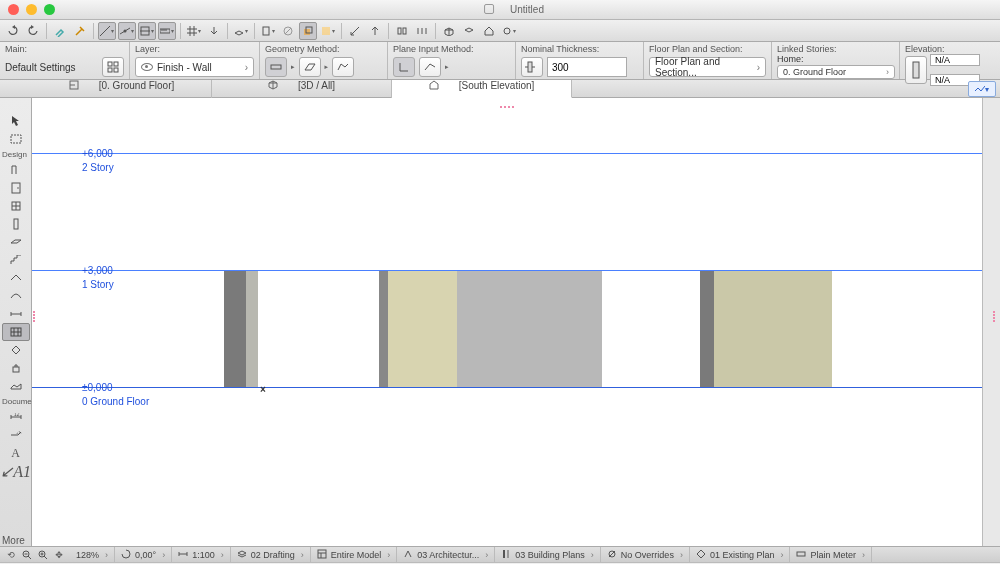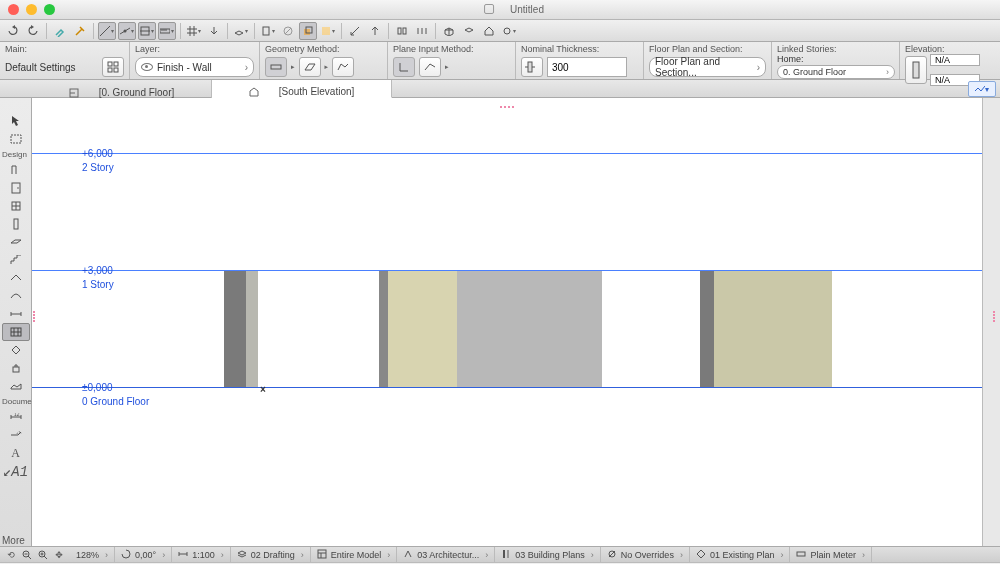--- a/index.html
+++ b/index.html
@@ -12,27 +12,27 @@
     .title-icon{width:10px;height:10px;border:1px solid #999;border-radius:2px;}
     .maintoolbar{height:22px;background:linear-gradient(#f0f0f0,#dcdcdc);border-bottom:1px solid #aaa;display:flex;align-items:center;padding:0 4px;gap:2px;}
     .tbtn{width:18px;height:18px;display:flex;align-items:center;justify-content:center;border:1px solid transparent;border-radius:2px;color:#444;}
     .tbtn.sel{background:#c8c8cc;border-color:#999;}
     .tsep{width:1px;height:16px;background:#bbb;margin:0 2px;}
     .drop::after{content:"▾";font-size:6px;margin-left:1px;color:#666;}
     .infobox{height:38px;background:linear-gradient(#ececec,#dedede);border-bottom:1px solid #aaa;display:flex;}
     .infocell{border-right:1px solid #bbb;padding:2px 5px;display:flex;flex-direction:column;justify-content:space-between;}
     .infolabel{font-size:9px;color:#555;}
     .infobody{display:flex;align-items:center;gap:4px;height:20px;}
-    .dropdown{height:20px;background:#fff;border:1px solid #aaa;border-radius:8px;display:flex;align-items:center;padding:0 5px;font-size:10px;position:relative;min-width:80px;}
+    .dropdown{height:20px;background:#fff;border:1px solid #aaa;border-radius:3px;display:flex;align-items:center;padding:0 5px;font-size:10px;position:relative;min-width:80px;}
     .dropdown::after{content:"›";position:absolute;right:5px;color:#777;}
     .iconbtn{width:22px;height:20px;border:1px solid #aaa;border-radius:3px;background:linear-gradient(#fff,#eee);display:flex;align-items:center;justify-content:center;color:#555;}
     .iconbtn.sel{background:#d0d0d4;}
     .numinput{width:80px;height:20px;border:1px solid #aaa;background:#fff;padding:0 4px;font-size:10px;}
     .tabbar{height:18px;background:linear-gradient(#e8e8e8,#d8d8d8);display:flex;border-bottom:1px solid #aaa;padding-left:32px;}
-    .tab{flex:0 0 180px;height:18px;display:flex;align-items:flex-end;justify-content:center;gap:20px;font-size:10px;border-right:1px solid #bbb;color:#444;}
+    .tab{flex:0 0 180px;height:18px;display:flex;align-items:flex-start;justify-content:center;gap:20px;font-size:10px;border-right:1px solid #bbb;color:#444;}
     .tab.active{background:#fff;border-bottom:1px solid #fff;margin-bottom:-1px;}
     .tab-icon{width:10px;height:10px;} 
     .content{display:flex;height:448px;}
     .palette{width:32px;background:linear-gradient(#ececec,#dcdcdc);border-right:1px solid #aaa;display:flex;flex-direction:column;align-items:center;padding-top:14px;}
     .ptool{width:28px;height:18px;display:flex;align-items:center;justify-content:center;color:#555;font-size:11px;}
     .ptool.sel{background:#bcbcc0;border:1px solid #888;border-radius:2px;}
     .plabel{font-size:8px;color:#555;padding:2px 0;width:100%;text-align:left;padding-left:2px;}
     .canvas{flex:1;background:#fff;position:relative;overflow:hidden;}
     .storyline{position:absolute;left:0;right:0;border-top:1px solid #4a80ff;}
     .storyline.base{border-top:1px solid #3060dd;}
@@ -324,20 +324,26 @@
 </div>
 
 <div class="tabbar">
   <div class="tab">
     <svg class="tab-icon" viewBox="0 0 10 10">
         <rect x="1" y="1" width="8" height="8" fill="none" stroke="#666"></rect>
         <line x1="1" y1="5" x2="6" y2="5" stroke="#666"></line>
       </svg>
     <span>[0. Ground Floor]</span>
   </div>
+  <div class="tab">
+    <svg class="tab-icon" viewBox="0 0 10 10">
+        <path d="M1 3 L5 1 L9 3 L9 7 L5 9 L1 7 Z M5 1 L5 9 M1 3 L9 3" fill="none" stroke="#666"></path>
+      </svg>
+    <span>[3D / All]</span>
+  </div>
   <div class="tab active">
     <svg class="tab-icon" viewBox="0 0 10 10">
         <path d="M1 9 L1 4 L5 1 L9 4 L9 9 Z" fill="none" stroke="#666"></path>
       </svg>
     <span>[South Elevation]</span>
   </div>
   <div style="flex:1"></div>
   <div class="viewopt" style="position:relative;top:1px;right:4px;">
     <svg width="10" height="8" viewBox="0 0 10 8">
         <path d="M0 6 L3 3 L6 6 L10 1" fill="none" stroke="#3366cc"></path>
@@ -439,21 +445,21 @@
           <text x="4" y="3" font-size="5" fill="#555">12</text>
         </svg>
       </div>
     <div class="ptool">
         <svg width="12" height="8">
           <path d="M1 4 L8 4 L11 1" stroke="#555" fill="none"></path>
           <text x="6" y="3" font-size="4" fill="#555">+1.0</text>
         </svg>
       </div>
     <div class="ptool" style="font-family:serif;font-size:12px">A</div>
-    <div class="ptool" style="font-family:Liberation Mono, monospace;font-size:14px;font-style:italic">↙A1</div>
+    <div class="ptool" style="font-family:Liberation Serif, serif;font-size:16px;font-style:italic">↙A1</div>
     <div style="flex:1"></div>
     <div class="more-label">More</div>
   </div>
 
   <div class="canvas">
     <div class="handle" style="top:1px"><span></span><span></span><span></span><span></span></div>
     <div class="side-handle" style="left:1px;top:220px">
         <span></span>
         <span></span>
         <span></span>

